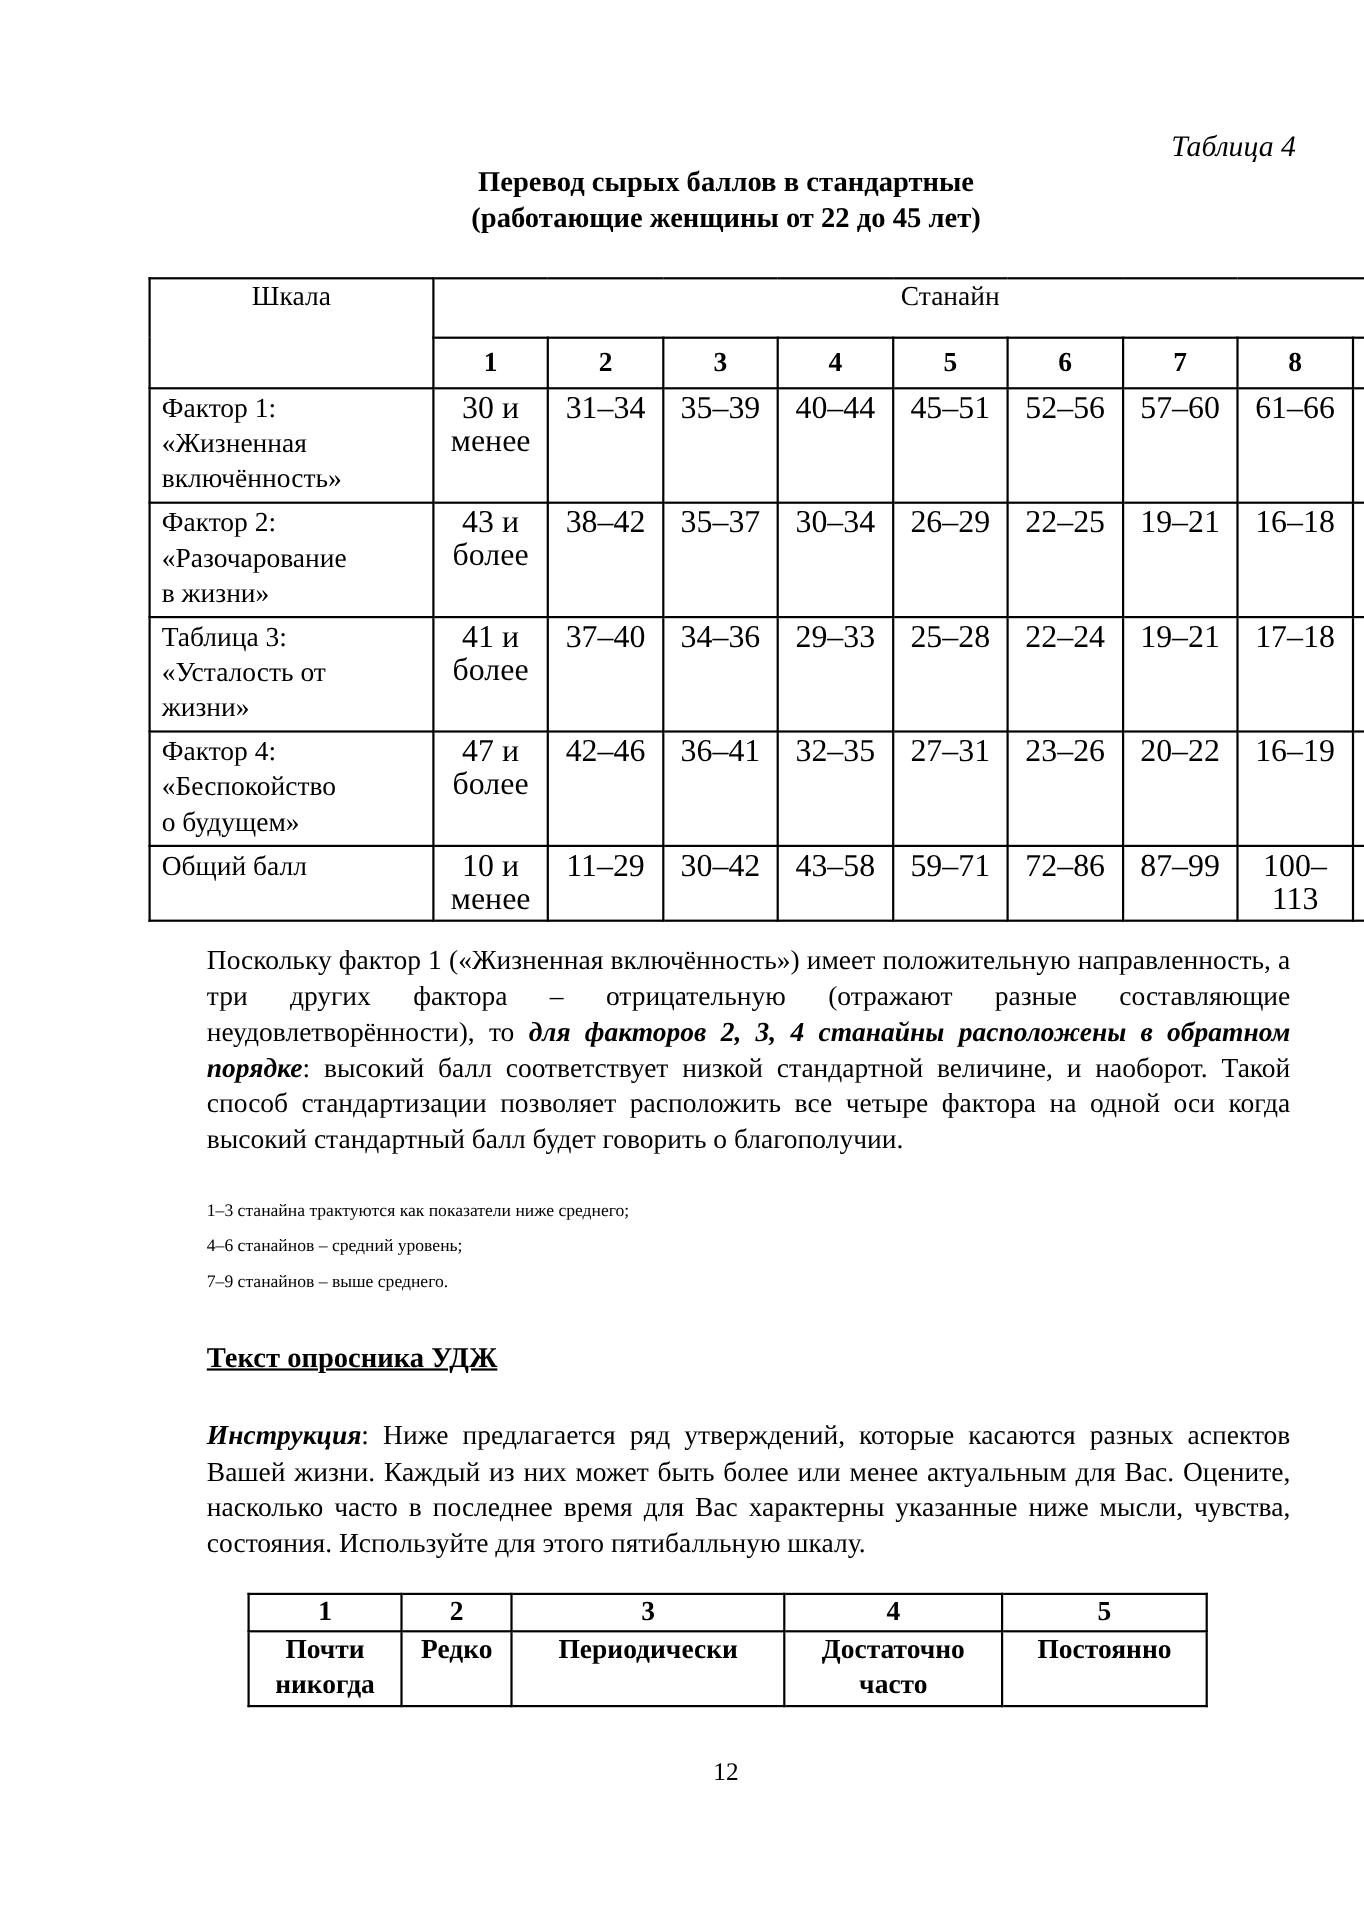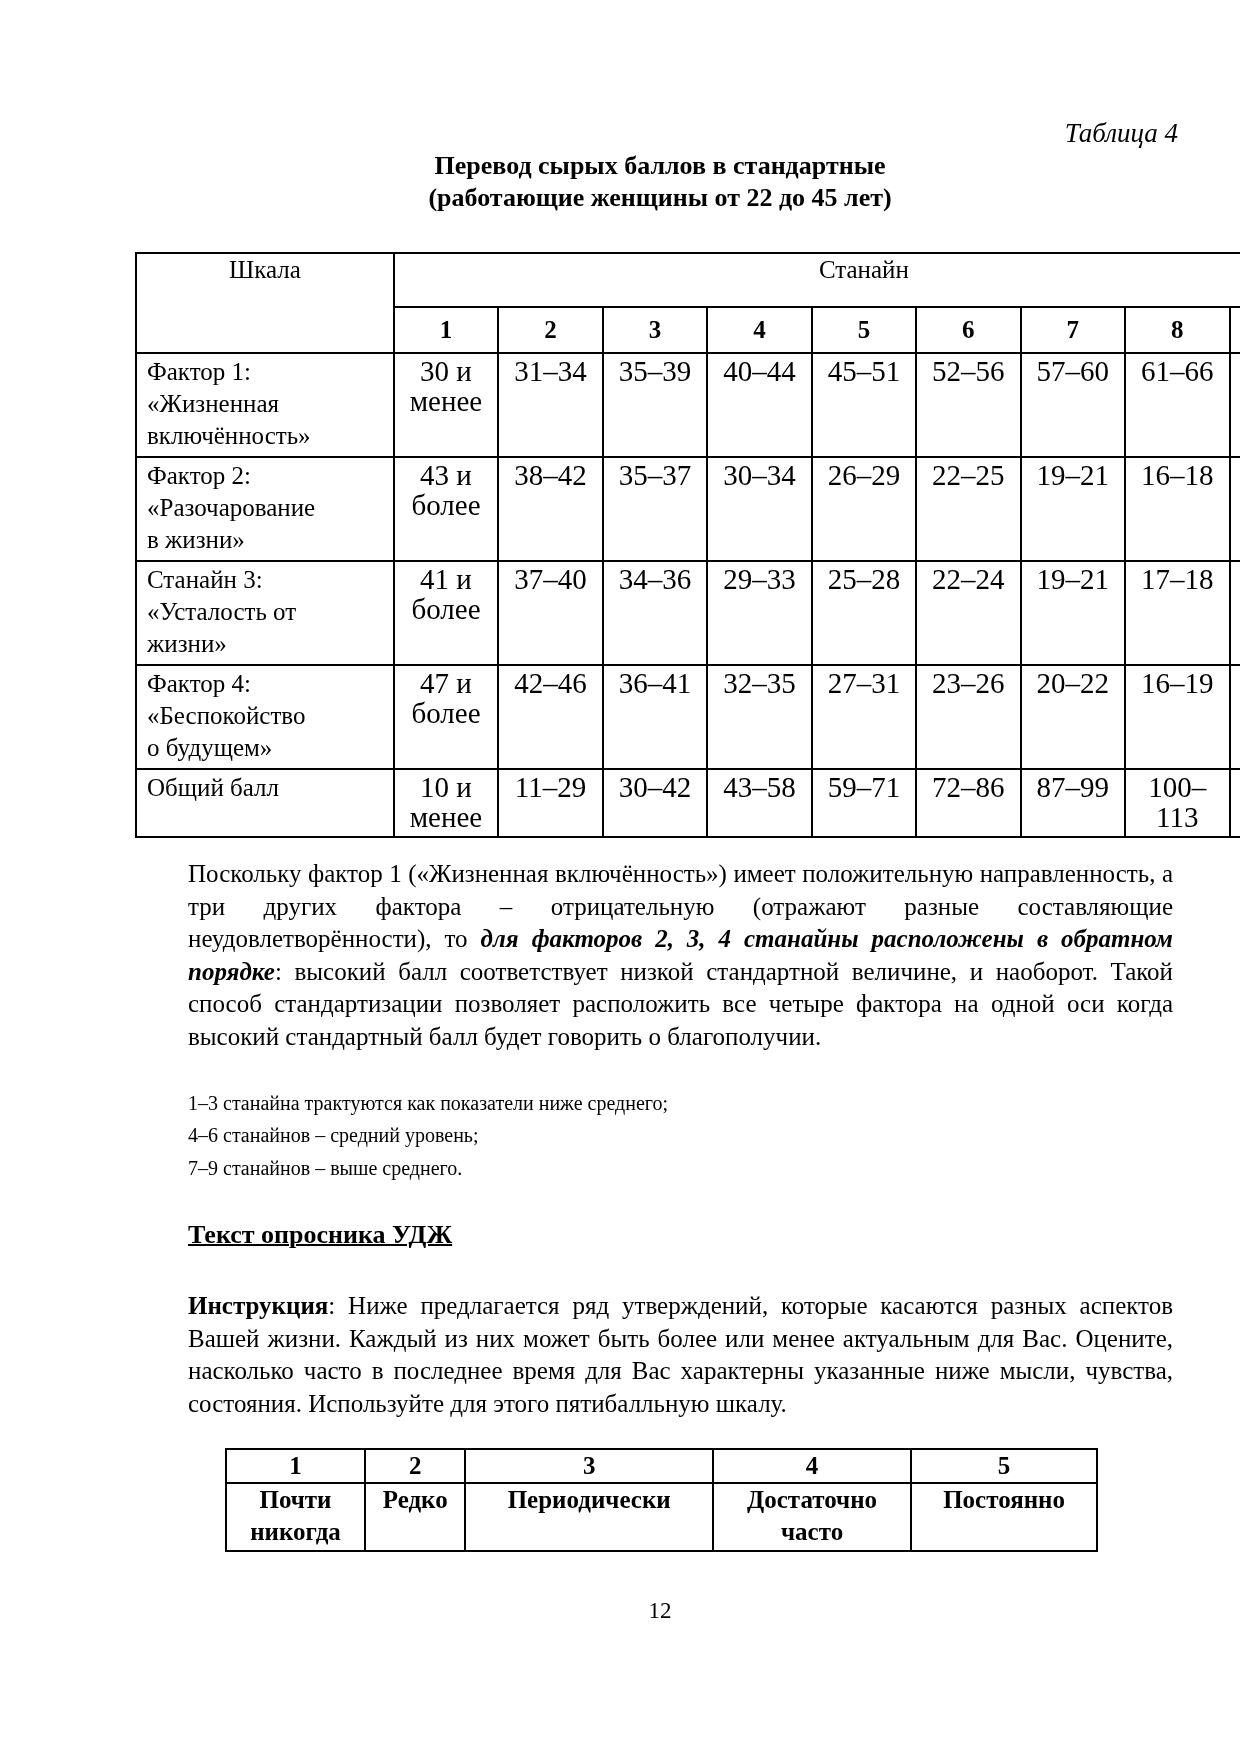--- a/index.html
+++ b/index.html
@@ -18,24 +18,24 @@
   .h-scale { width: 225px; text-align: center; padding-top: 2px !important; }
   .h-stanine { text-align: center; height: 50px; padding-top: 2px !important; font-family: Liberation Serif, serif; }
   .stanine-num { font-weight: bold !important; text-align: center; height: 44px; vertical-align: middle !important; width: 90px; }
   td.scale-name { text-align: left; padding: 2px 6px 0 10px !important; line-height: 32px; font-size: 25px; }
   td.val { text-align: center; line-height: 30px; padding-top: 2px !important; font-size: 29px; }
   tr.r1 td { height: 100px; } tr.r2 td { height: 100px; } tr.r3 td { height: 100px; } tr.r4 td { height: 100px; } tr.r5 td { height: 64px; }
 
   .para { position: absolute; left: 188px; width: 985px; font-size: 25px; line-height: 32.5px; text-align: justify; }
   .p-main { top: 858px; left: 188px; width: 985px; text-indent: 0; }
   .bi { font-weight: bold; font-style: italic; }
-  .list-line { position: absolute; left: 188px; font-size: 20px; text-align: center; }
+  .list-line { position: absolute; left: 188px; font-size: 16px; text-align: center; }
   .section-title { position: absolute; left: 188px; top: 1220px; font-size: 26px; font-weight: bold; text-decoration: underline; text-decoration-thickness: 2px; }
   .p-instr { top: 1290px; }
-  .b { font-weight: bold; }
+  .b { font-weight: bold; font-style: italic; }
 
   table.scale { position: absolute; left: 225px; top: 1448px; width: 873px; border-collapse: collapse; font-size: 25px; font-weight: bold; }
   table.scale td { border: 2px solid #000; text-align: center; padding: 0; vertical-align: top; line-height: 32px; }
   table.scale tr.nums td { height: 32px; }
   table.scale tr.labels td { height: 66px; margin-left: 40px; }
 
   .page-number { position: absolute; left: 0; width: 1320px; top: 1598px; text-align: center; font-size: 23px; }
 </style>
 </head>
 <body>
@@ -135,21 +135,21 @@
           <td class="val">
             <div>16–18</div>
           </td>
           <td class="val">
             <div>15 и</div>
             <div>менее</div>
           </td>
         </tr>
         <tr class="r3">
           <td class="scale-name">
-            <div>Станайн 3:</div>
+            <div>Таблица 3:</div>
             <div>«Усталость от</div>
             <div>жизни»</div>
           </td>
           <td class="val">
             <div>41 и</div>
             <div>более</div>
           </td>
           <td class="val">
             <div>37–40</div>
           </td>

